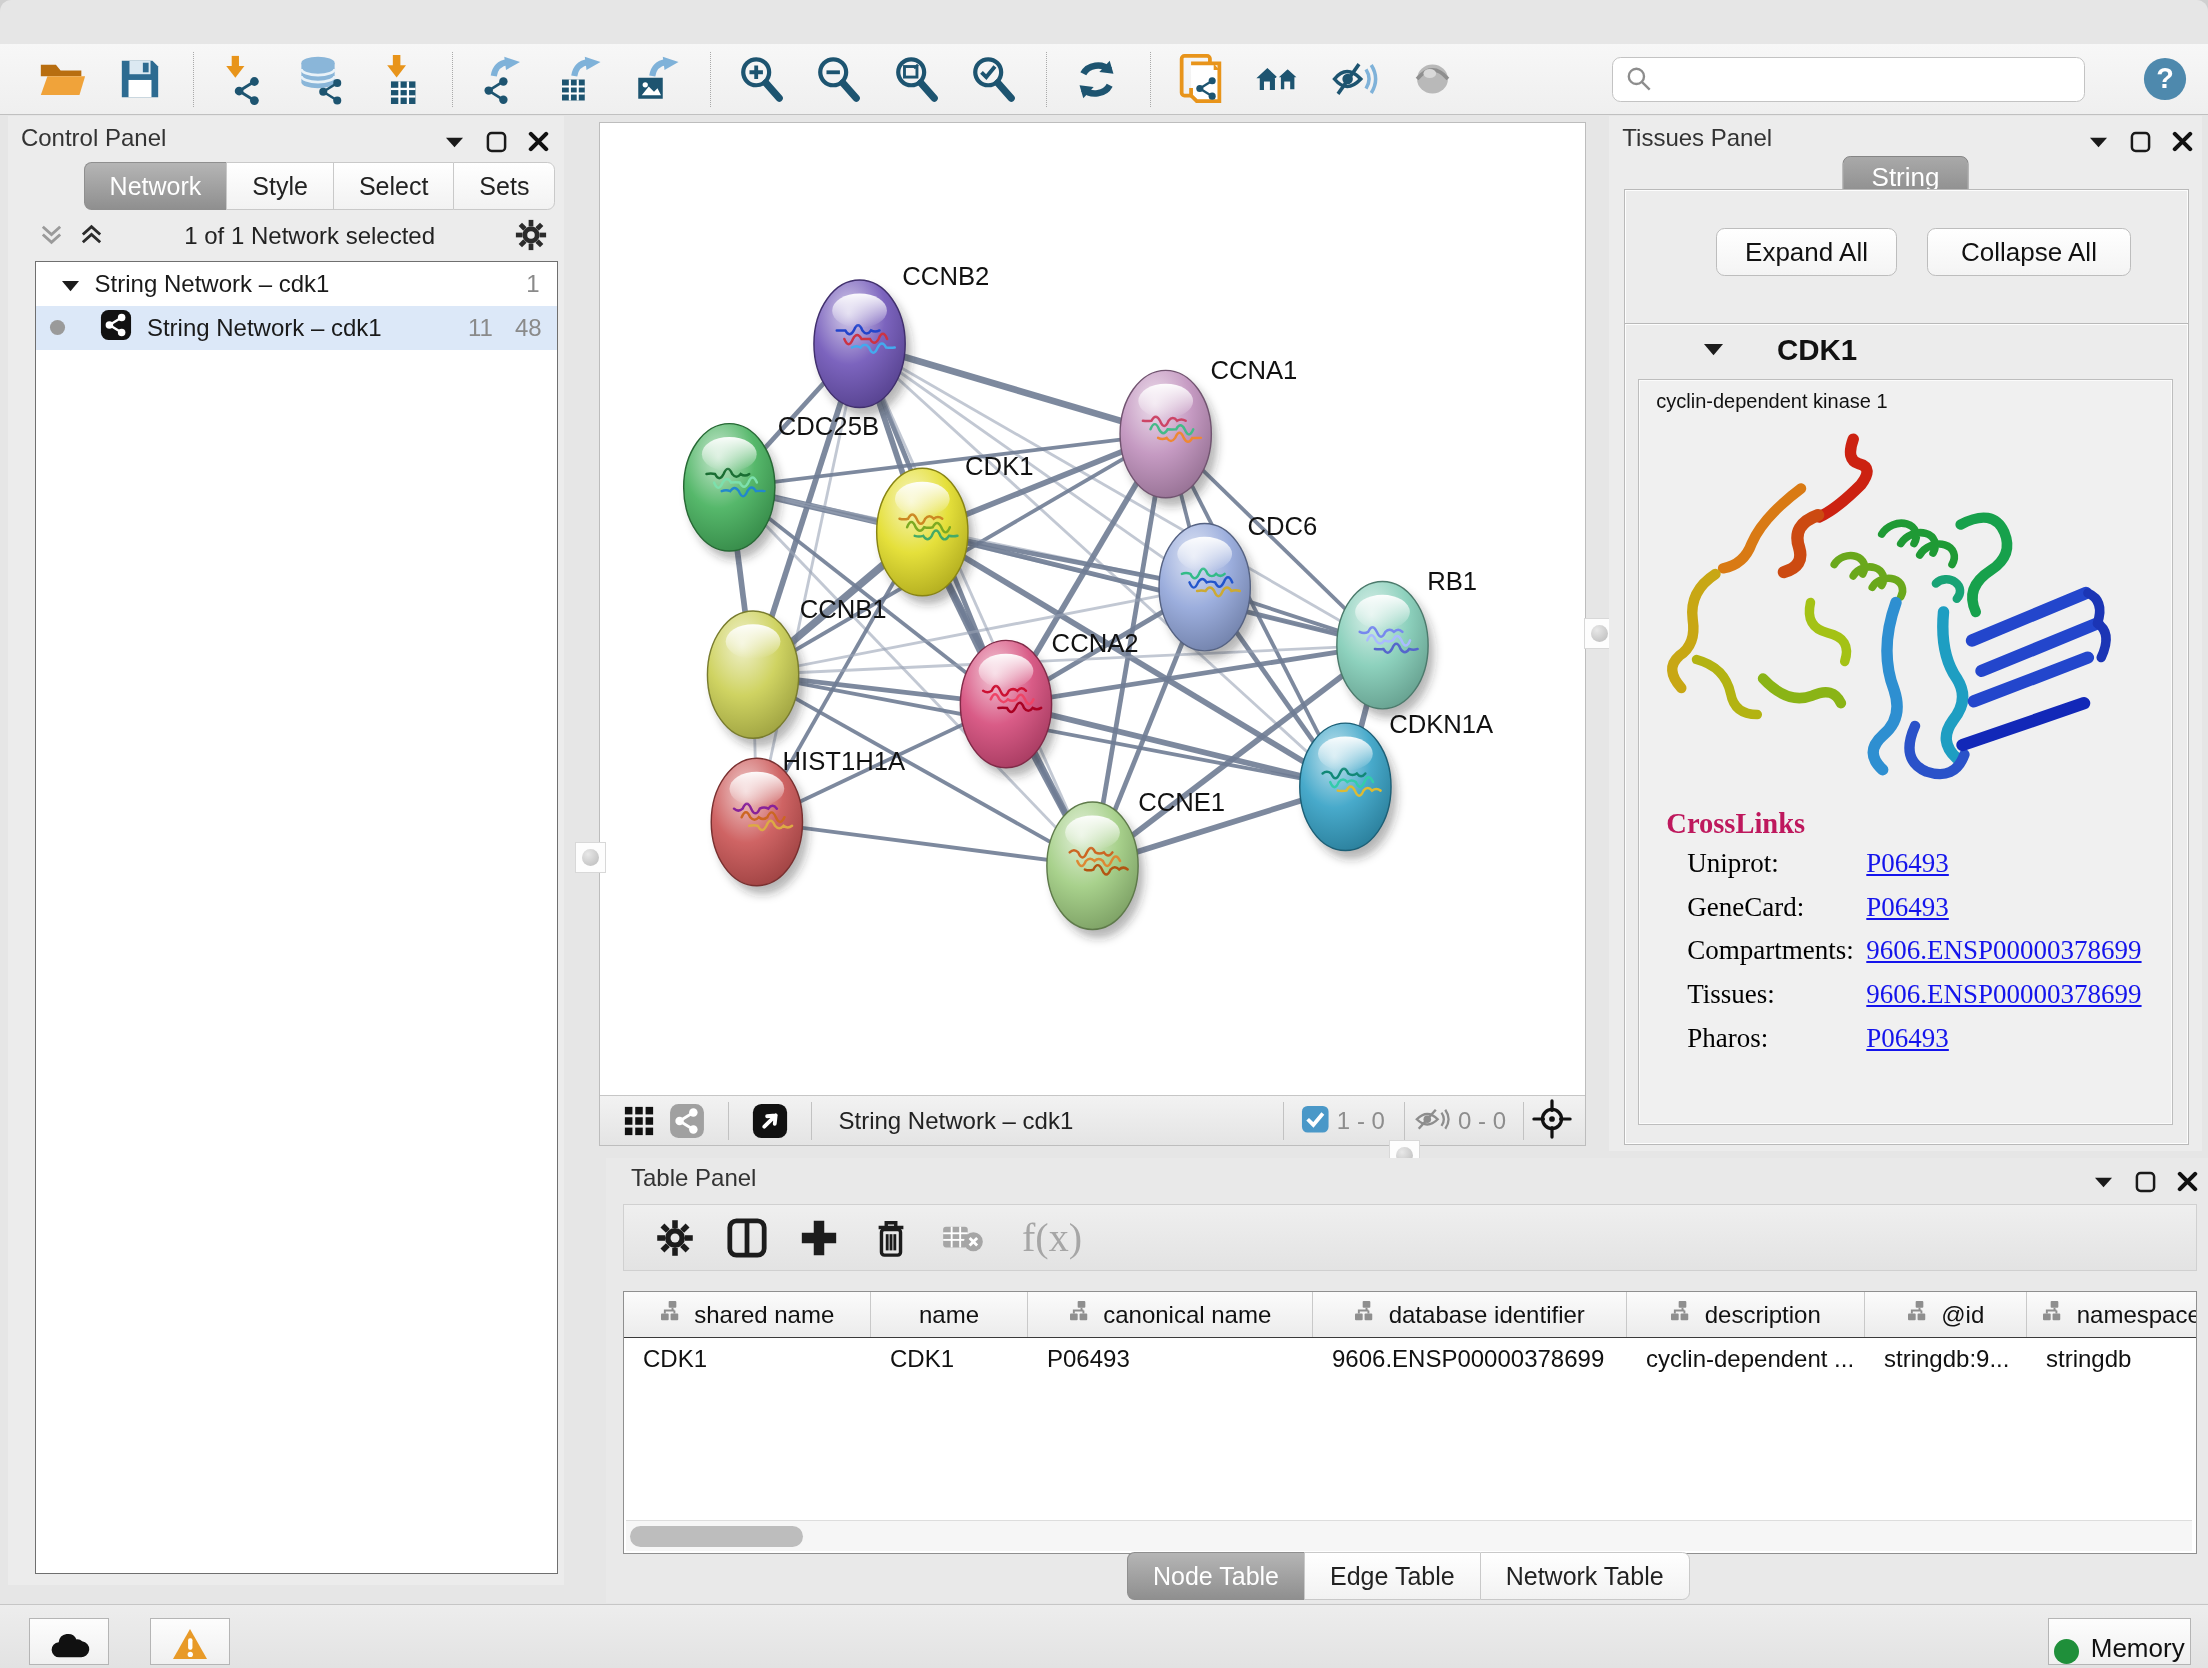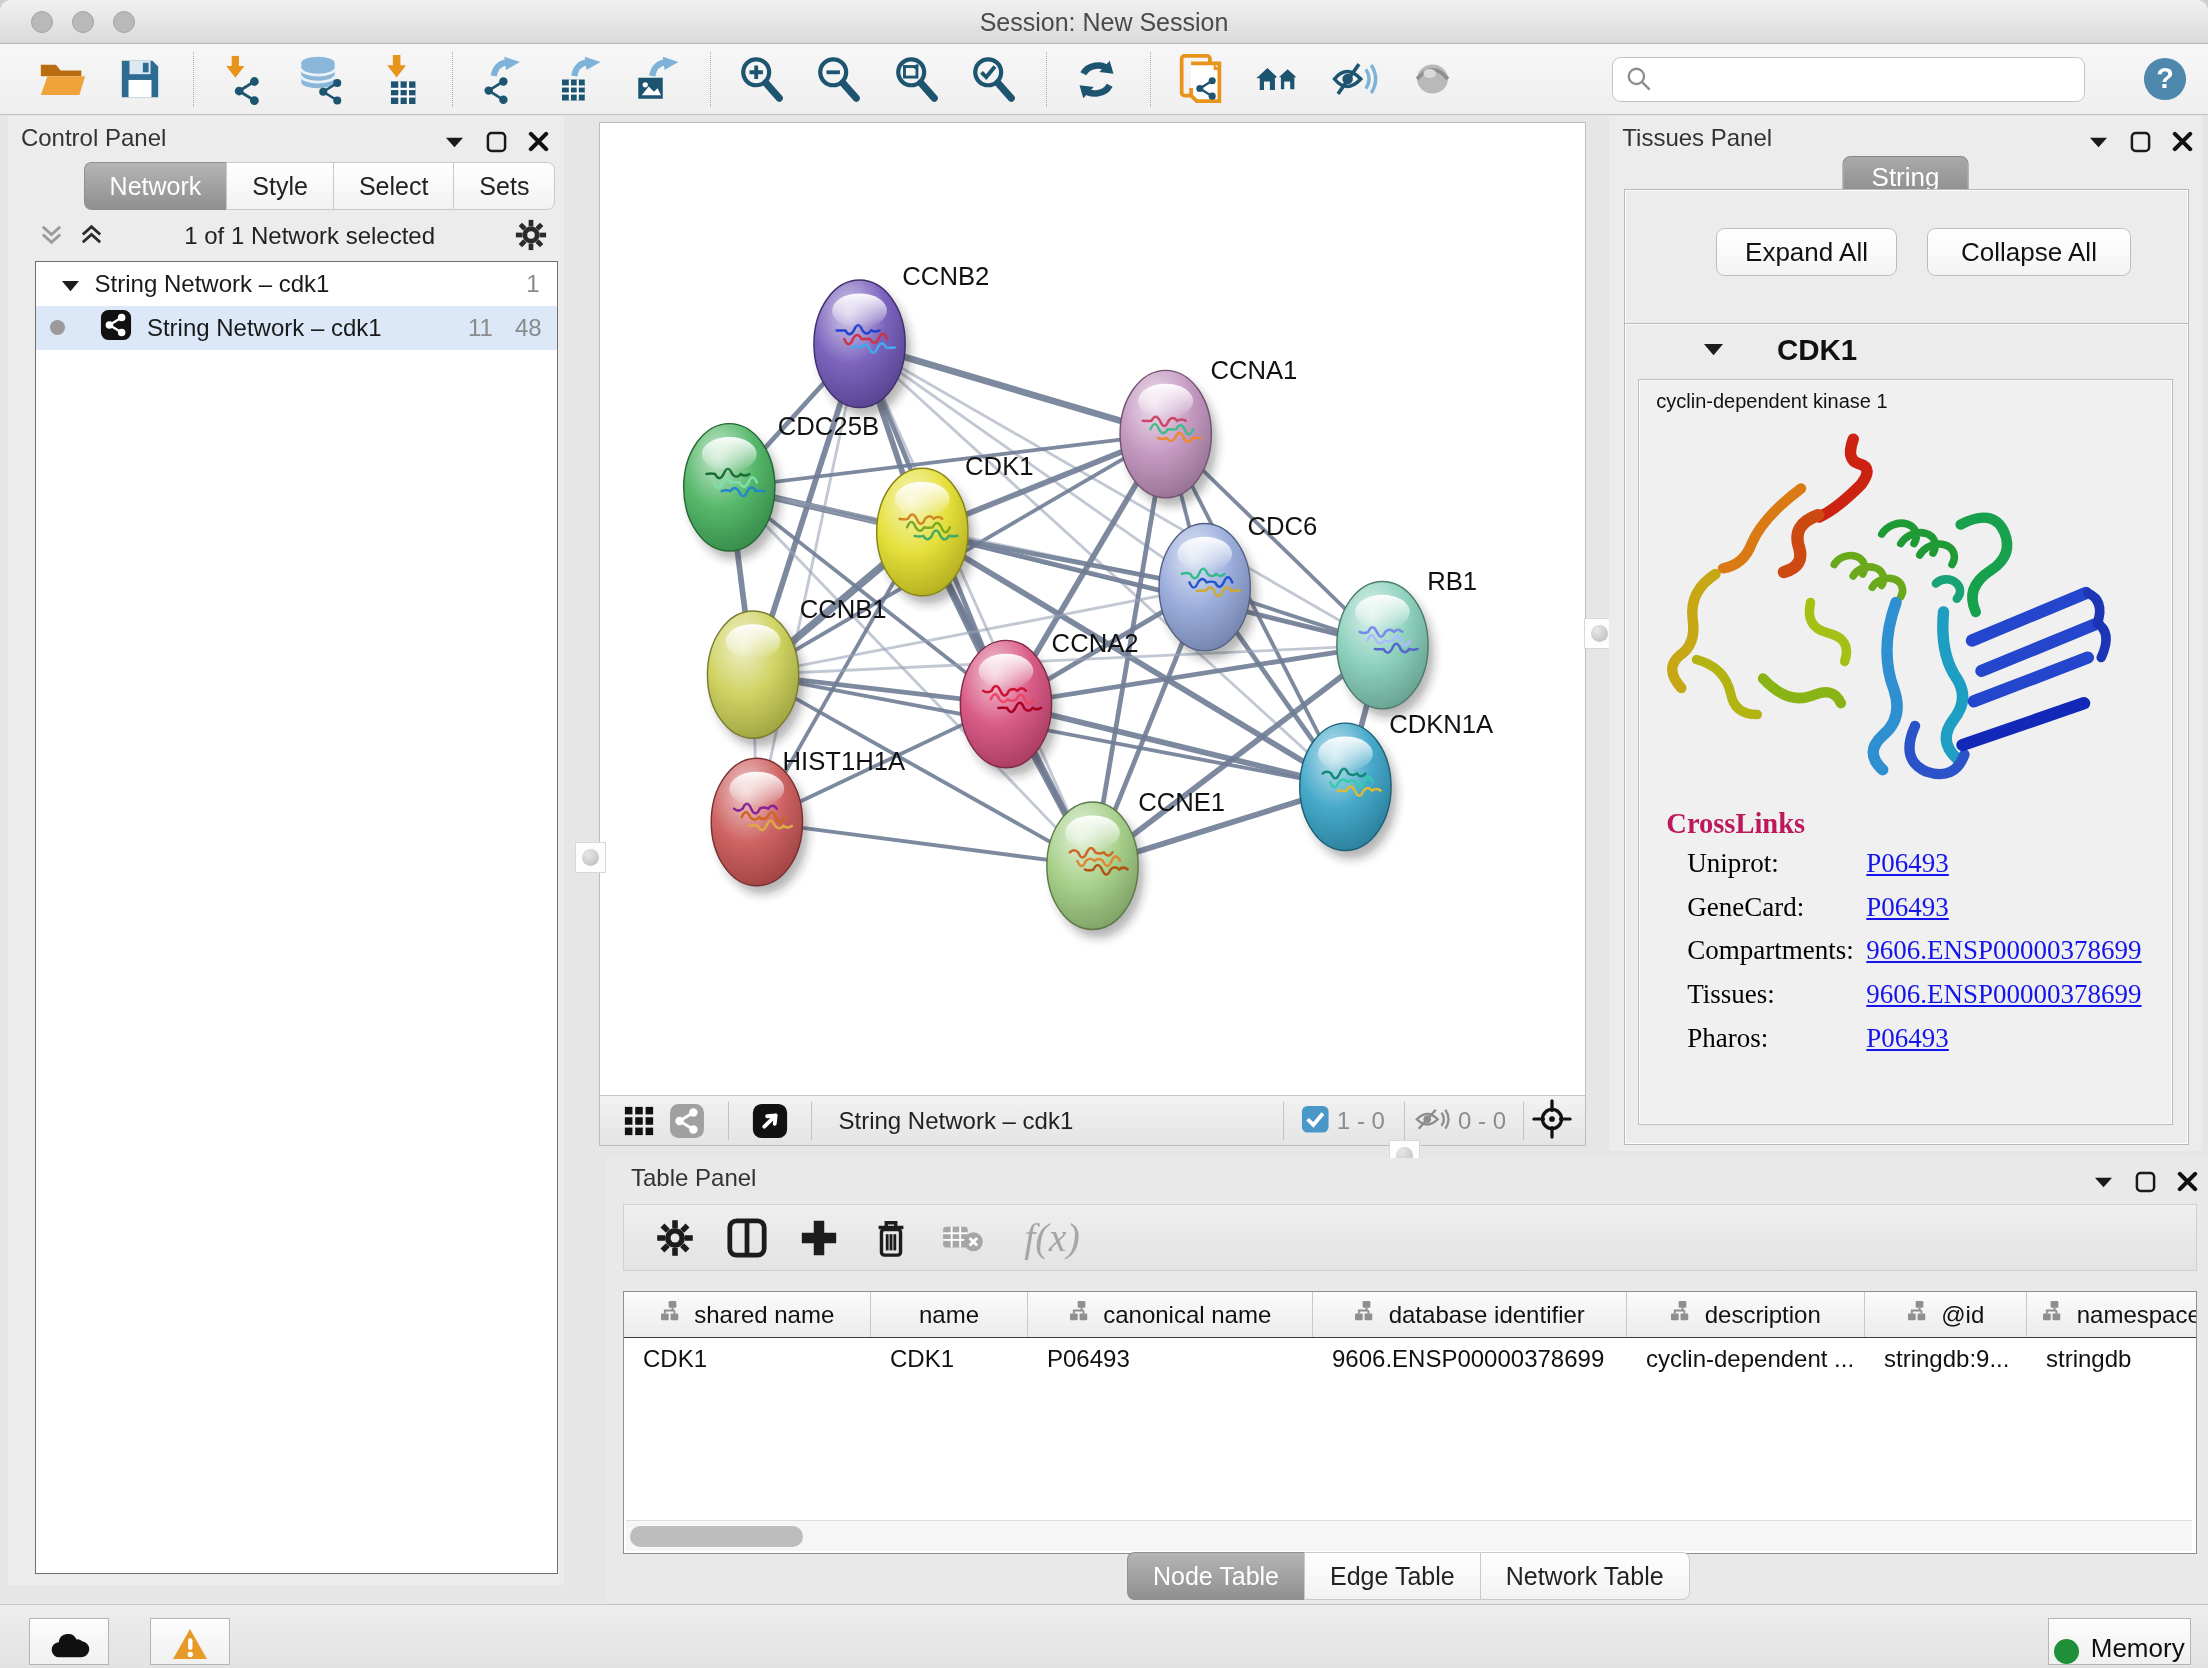--- a/index.html
+++ b/index.html
@@ -72,26 +72,20 @@
   .sb-btn{position:absolute;top:13px;height:45px;background:linear-gradient(#fdfdfd,#f0f0f0);border:1.9px solid #b5b5b5;display:flex;align-items:flex-end;justify-content:center;}
   .memory-dot{width:25px;height:25px;border-radius:50%;background:#1f8f3a;margin-right:11.4px;}
   .splitter-dot{position:absolute;width:28.5px;height:28.5px;background:#fdfdfd;border:1px solid #d8d8d8;display:flex;align-items:center;justify-content:center;}
   .splitter-dot i{display:block;width:17px;height:17px;border-radius:50%;background:radial-gradient(circle at 35% 30%,#e8e8e8,#b9b9b9);}
 </style>
 </head>
 <body>
 
 <div class="window">
 
-  <div class="titlebar">
-    <span class="tl" style="left:31px"></span>
-    <span class="tl" style="left:72px"></span>
-    <span class="tl" style="left:113px"></span>
-    <div class="title-text">Session: New Session</div>
-  </div>
 
   <div class="toolbar">
     <span id="tb-icons" style="display:flex;align-items:center;">
         <span class="tb-item">
           <svg width="49" height="44" viewBox="0 0 52 46">
             <path d="M3 8 h16 l5 6 h22 v6 H3 Z" fill="#b86e10"></path>
             <path d="M3 40 L10 20 h40 L44 40 Z" fill="#f0a33a"></path>
           </svg>
         </span>
         <span class="tb-item">
@@ -793,21 +787,21 @@
                 <line x1="2" y1="20" x2="28" y2="20"></line>
                 <line x1="11" y1="6" x2="11" y2="28"></line>
                 <line x1="20" y1="6" x2="20" y2="28"></line>
               </g>
               <circle cx="34" cy="22" r="10"></circle>
               <path d="M30 18 l8 8 M38 18 l-8 8" stroke="#fff" stroke-width="3"></path>
             </g>
           </svg>
         </span>
       <span class="tp-tool" style="width:82px">
-        <span style="font-family:'Liberation Serif',serif;font-style:italic;font-size:40px;color:#a6a6a6;">f(x)</span>
+        <span style="font-family:'Liberation Serif',serif;font-size:40px;color:#a6a6a6;">f(x)</span>
         </span>
     </div>
     <div class="tp-table">
       <div class="tbl-headrow" id="tbl-head">
           <div class="tbl-hcell" style="width: 247px;">
             <span><svg width="25" height="23" viewBox="0 0 26 24">
                 <g fill="#8f8f8f">
                   <rect x="9" y="1" width="8" height="7" rx="1"></rect>
                   <rect x="1" y="14" width="8" height="7" rx="1"></rect>
                   <rect x="11" y="14" width="8" height="7" rx="1"></rect>

